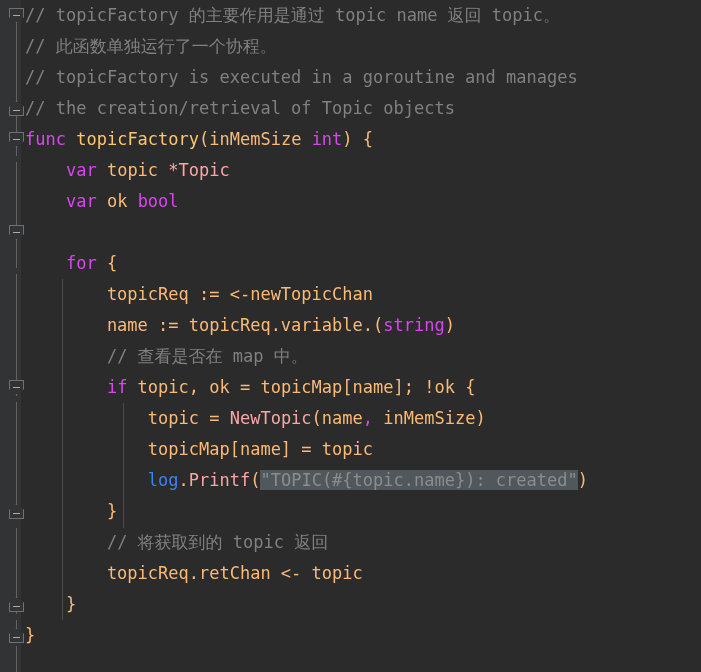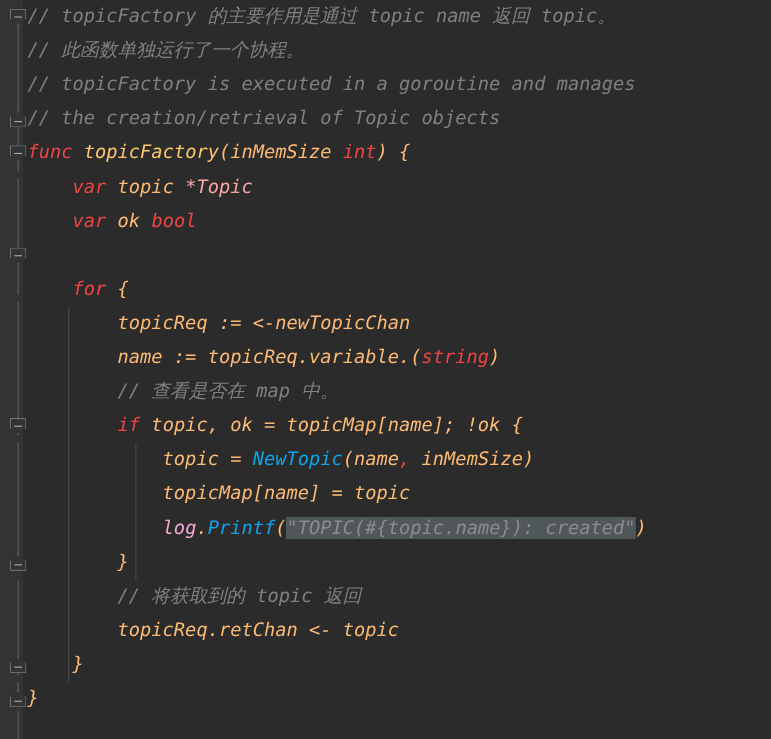--- a/index.html
+++ b/index.html
@@ -72,28 +72,27 @@
   #code {
     position: absolute;
     left: 25px;
     top: 0;
     white-space: pre;
     color: #a9b7c6;
   }
   .line {
     height: 31px;
     white-space: pre;
-    font-style: italic;
   }
-  .t-kw      { color: #ef4444; }      
+  .t-kw      { color: #d946ef; }      
   .t-fn      { color: #ffc66d; }      
-  .t-call    { color: #0ea5e9; }      
+  .t-call    { color: #fca5a5; }      
   .t-type    { color: #fca5a5; }      
   .t-ident   { color: #fdba74; }      
-  .t-pkg     { color: #f9a8d4; }      
+  .t-pkg     { color: #3b82f6; }      
   .t-comment { color: #808080; }      
   .t-str     { color: #8c8c8c; }      
   .hl        { background: #51585c; } 
   .cjk       { font-family: "DejaVu Sans", sans-serif; }
 </style>
 </head>
 <body>
 
 <div id="editor">
 

